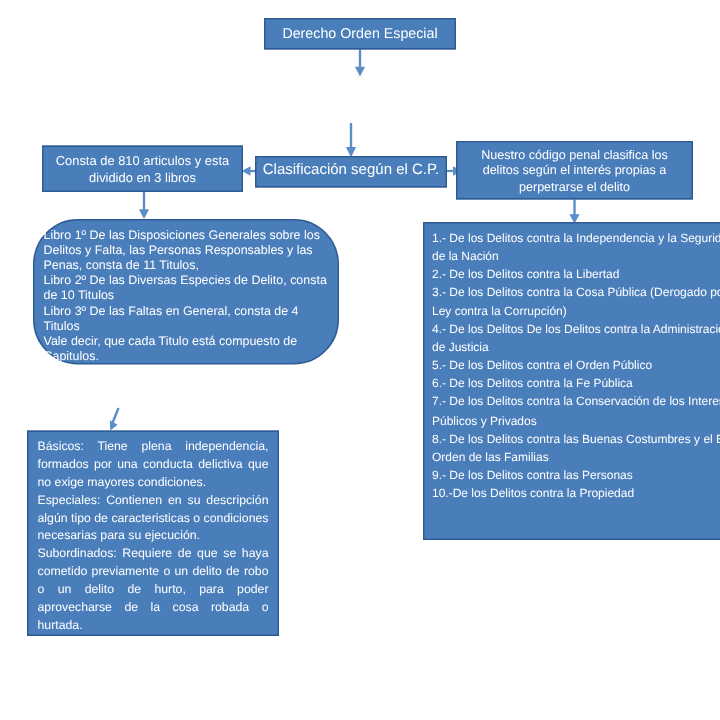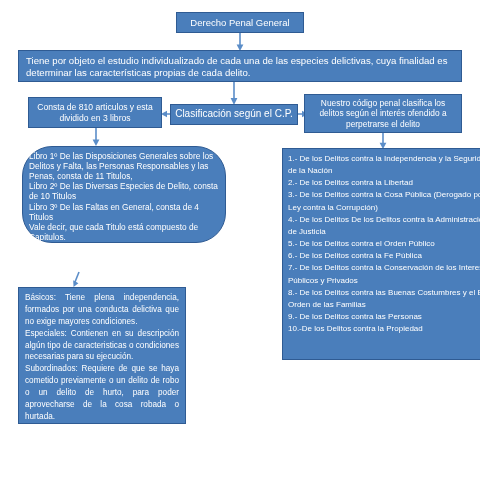--- a/index.html
+++ b/index.html
@@ -143,29 +143,28 @@
     </svg>
   </div>
 
   <div class="conn" id="conn-tipos-clases" style="left:70px; top:272px; width:16px; height:16px;">
     <svg width="16" height="16" viewBox="0 0 16 16">
       <line x1="9" y1="0" x2="5" y2="10" stroke="#5b8dc8" stroke-width="1.6"></line>
       <polygon points="3.5,15 3.2,8.2 8.4,11.2" fill="#5b8dc8"></polygon>
     </svg>
   </div>
 
-  <div class="box ctr" id="node-title">Derecho Penal General</div>
+  <div class="box ctr" id="node-title">Derecho Orden Especial</div>
 
-  <div class="box" id="node-objective">Tiene por objeto el estudio individualizado de cada una de las especies delictivas, cuya finalidad es determinar las características propias de cada delito.</div>
 
   <div class="box ctr" id="node-articulos">Consta de 810 articulos y esta dividido en 3 libros</div>
 
   <div class="box ctr" id="node-clasificacion">Clasificación según el C.P.</div>
 
-  <div class="box ctr" id="node-codigo">Nuestro código penal clasifica los delitos según el interés ofendido a perpetrarse el delito</div>
+  <div class="box ctr" id="node-codigo">Nuestro código penal clasifica los delitos según el interés propias a perpetrarse el delito</div>
 
   <div class="box" id="node-libros">Libro 1º  De las Disposiciones Generales sobre los Delitos y Falta, las Personas Responsables y las Penas, consta de 11 Titulos,
 Libro 2º De las Diversas   Especies de Delito,  consta de 10 Titulos
 Libro 3º De las Faltas en General, consta de 4 Titulos
 Vale decir, que cada Titulo está compuesto de Capitulos.</div>
 
   <div class="box" id="node-delitos">1.- De los Delitos contra la Independencia y la Seguridad de la Nación
  2.- De los Delitos contra la Libertad
  3.- De los Delitos contra la Cosa Pública (Derogado por la Ley  contra la Corrupción)
  4.- De los Delitos De los Delitos contra la Administración de Justicia

